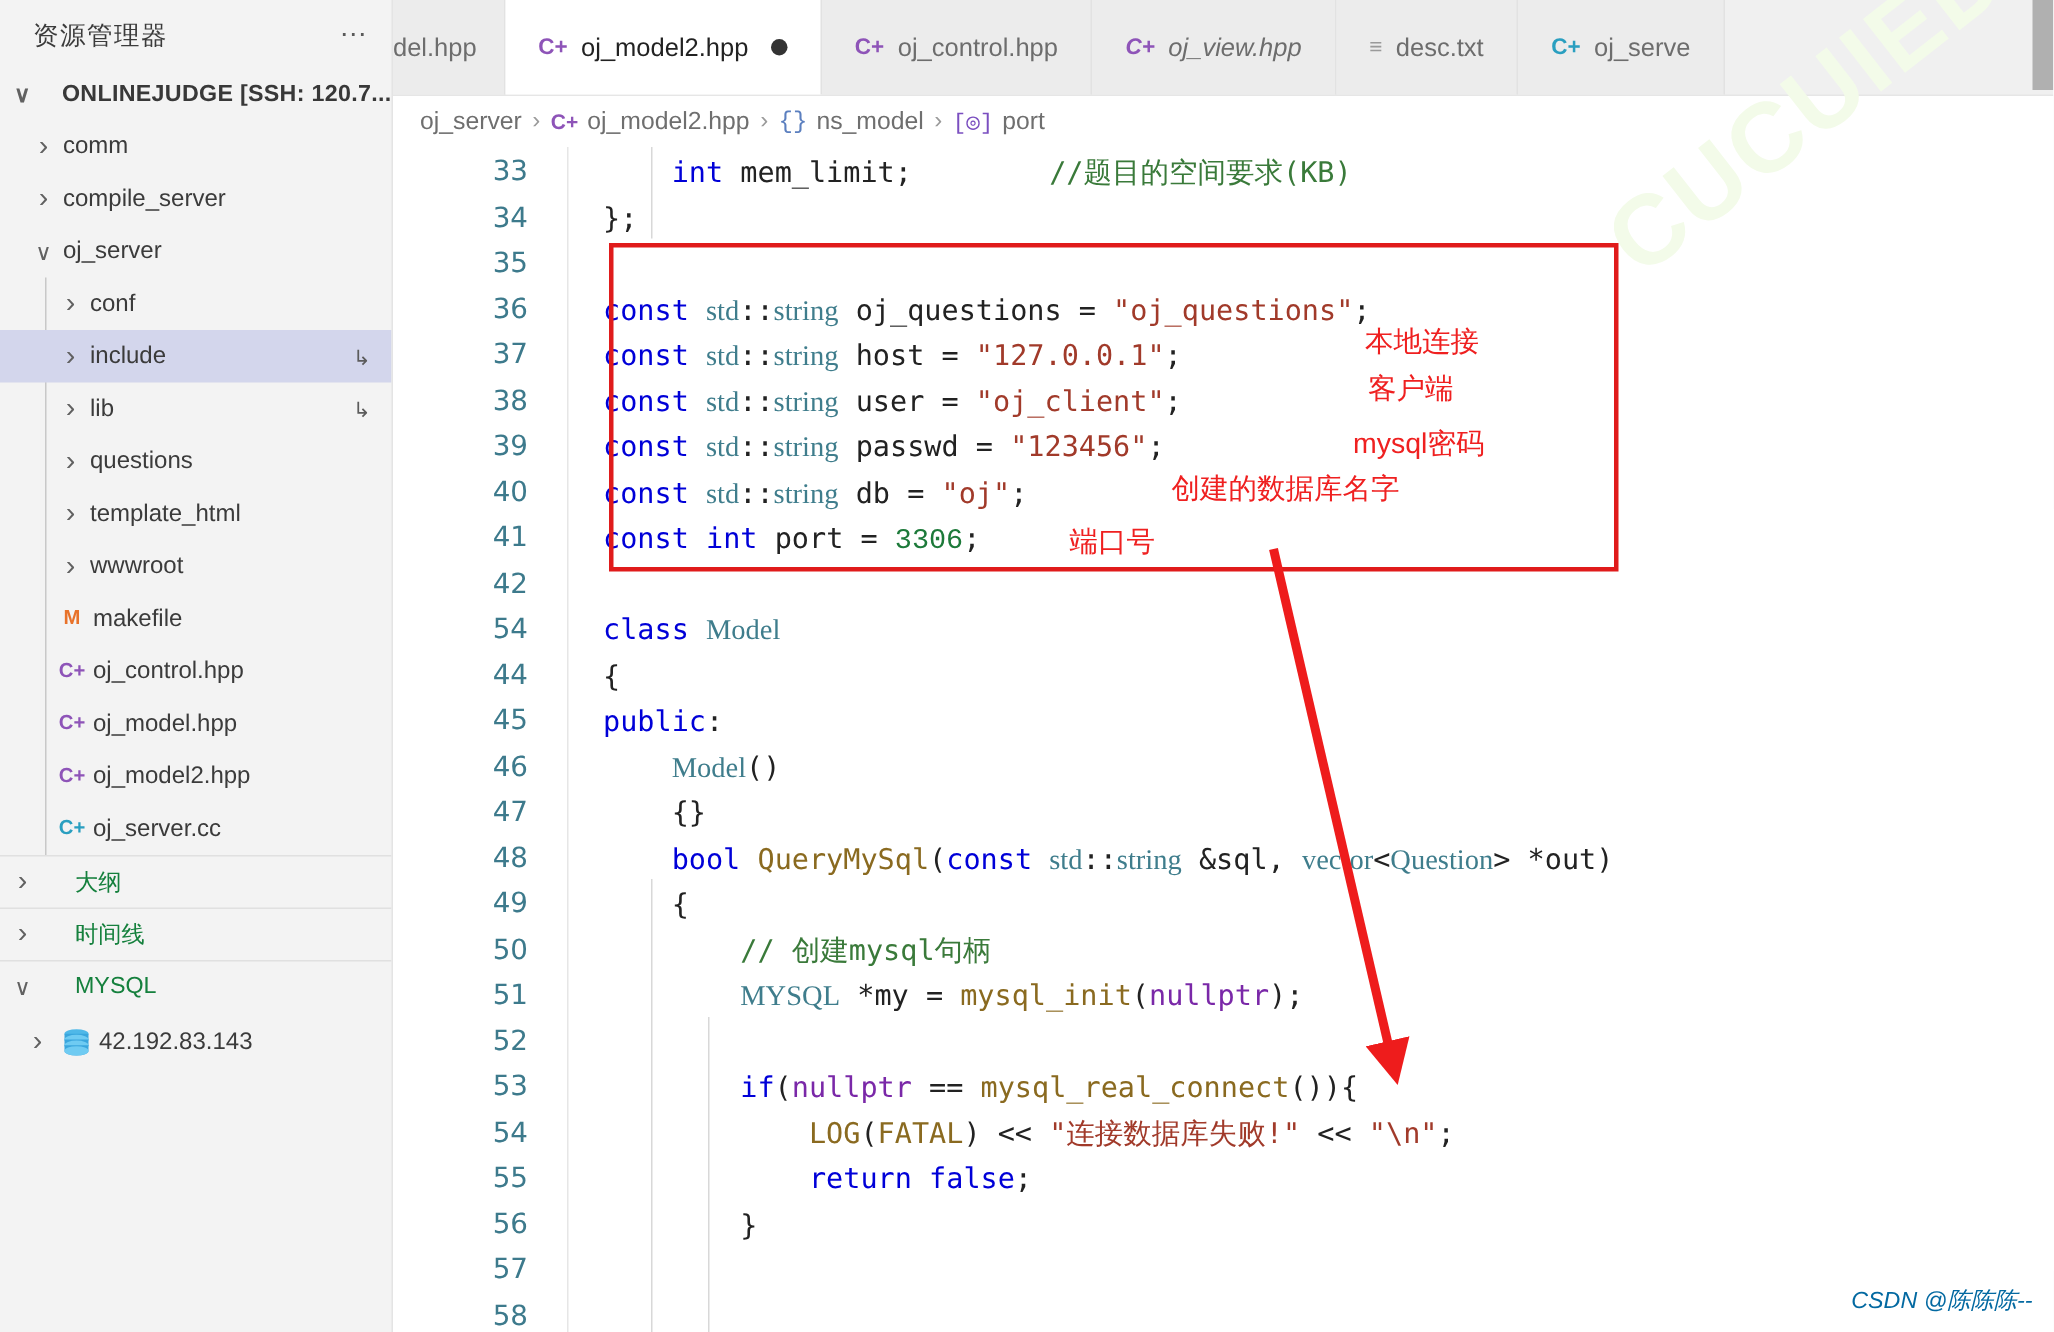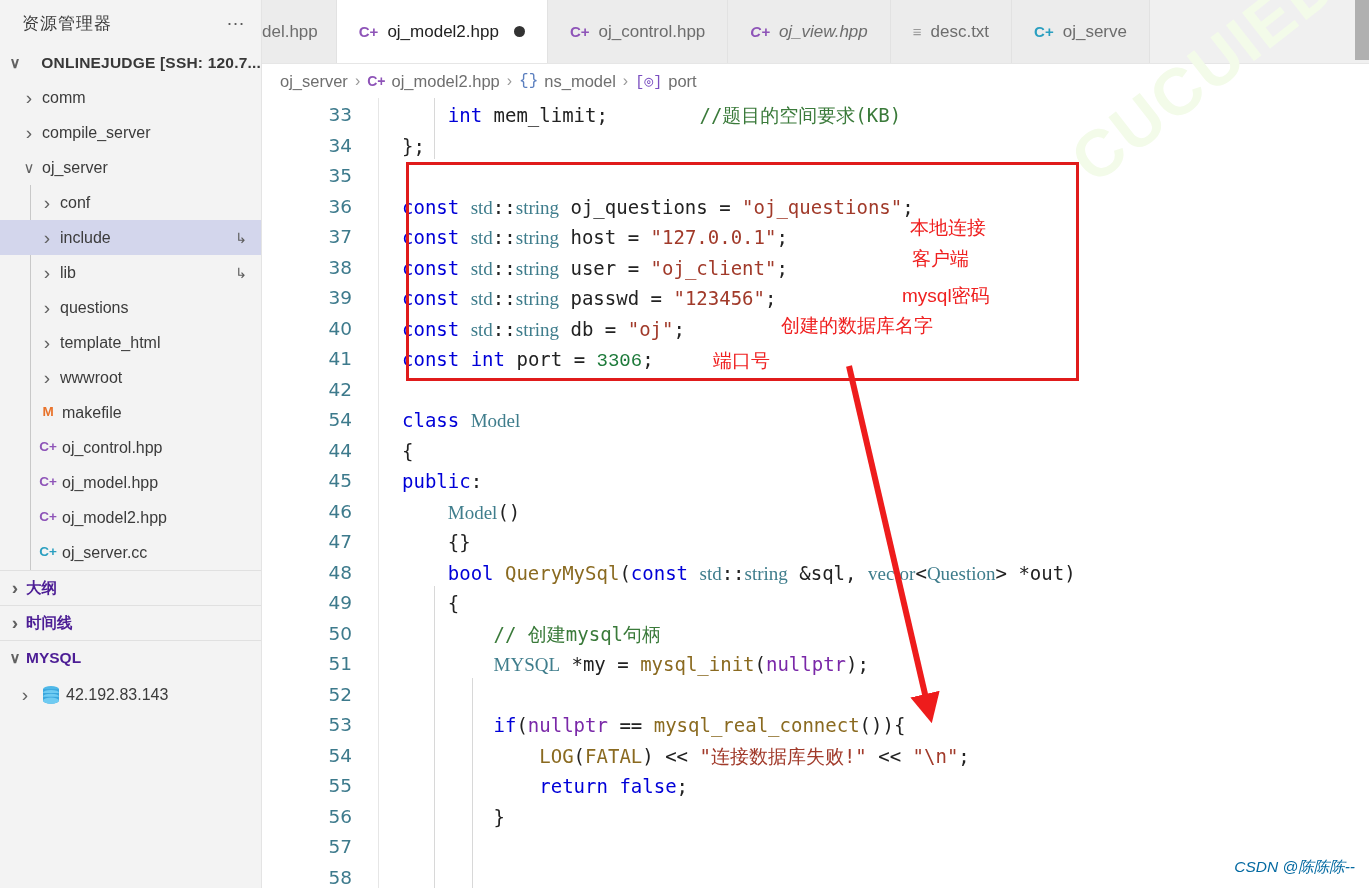--- a/index.html
+++ b/index.html
@@ -109,24 +109,25 @@
   .cpp-ico { color: #8e54b8; font-family: "Liberation Sans", sans-serif; }
   .cpp-ico.blue { color: #2a9fc0; }
   .mk-ico { color: #e8722a; }
 
   .panel-head {
     height: 35px;
     display: flex;
     align-items: center;
     padding-left: 4px;
     font-size: 15.5px;
-    font-weight: bold;
-    color: #4c1d95;
+    font-weight: normal;
+    color: #15803d;
     border-top: 1px solid #e0e0e0;
     cursor: pointer;
+    gap: 24px;
   }
   .db-row {
     height: 40px;
     display: flex;
     align-items: center;
     padding-left: 14px;
     font-size: 16px;
     color: #3b3b3b;
     cursor: pointer;
   }

